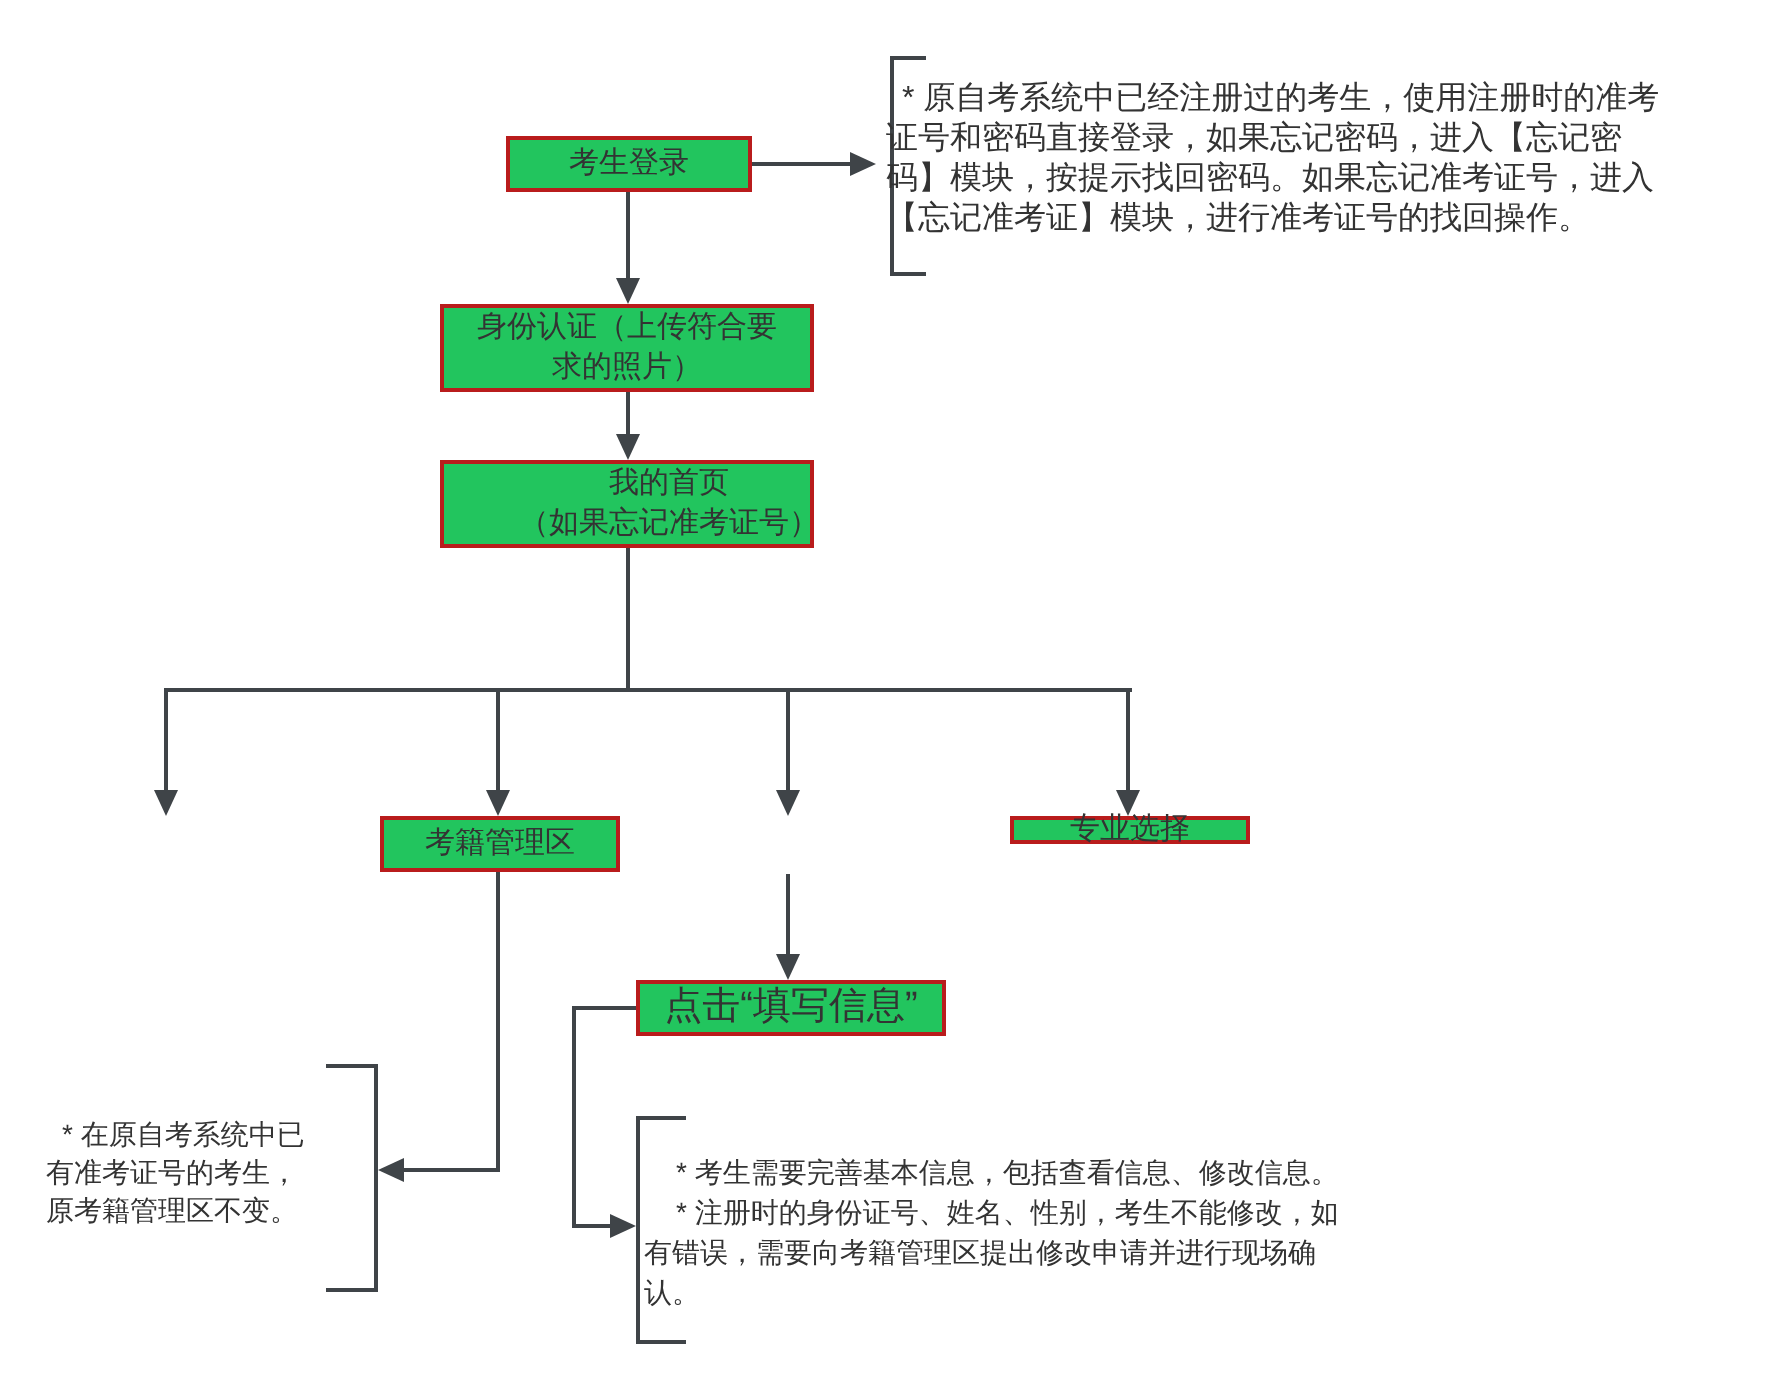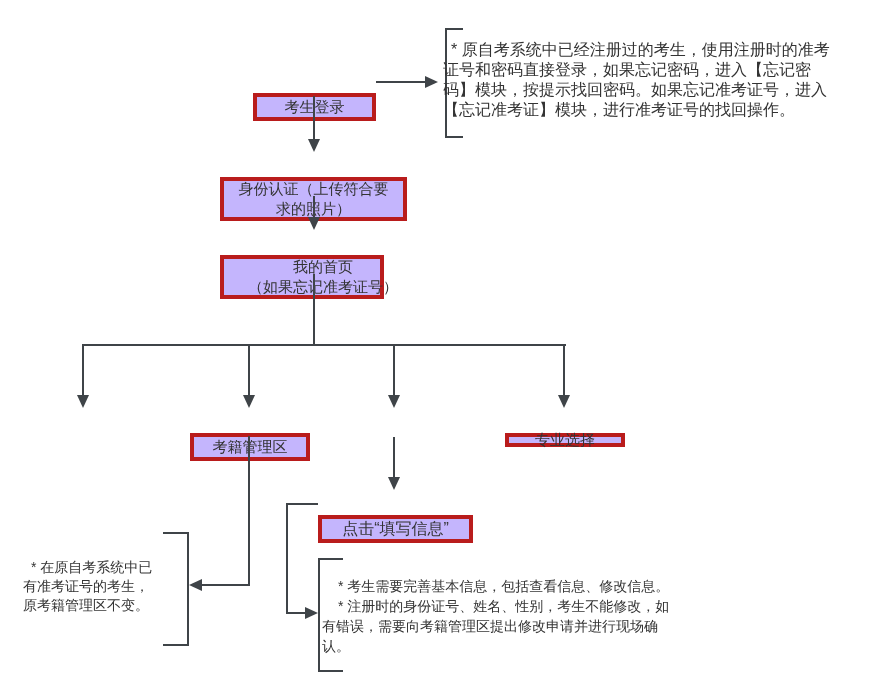--- a/index.html
+++ b/index.html
@@ -7,65 +7,64 @@
     position:relative;
     width:885px;height:689px;
     background:#ffffff;
     font-family:"Liberation Sans","DejaVu Sans",sans-serif;
     color:#333333;
     overflow:hidden;
   }
   .box{
     position:absolute;
     box-sizing:border-box;
-    background:#c4b5fd;
-    border:4px solid #b91c1c;
+    background:#22c55e;
+    border:2px solid #b91c1c;
     display:flex;
     flex-direction:column;
     align-items:center;
     justify-content:center;
     text-align:center;
     font-size:15px;
     line-height:20px;
     color:#333333;
     white-space:nowrap;
-    margin-top:25px;
   }
   .line{position:absolute;background:#3f4448;}
   .arrow{position:absolute;width:0;height:0;}
   .arrow.down{border-left:6px solid transparent;border-right:6px solid transparent;border-top:13px solid #3f4448;}
   .arrow.right{border-top:6px solid transparent;border-bottom:6px solid transparent;border-left:13px solid #3f4448;}
   .arrow.left{border-top:6px solid transparent;border-bottom:6px solid transparent;border-right:13px solid #3f4448;}
   .bracket{position:absolute;box-sizing:border-box;background:transparent;}
   .bracket.open-right{border-left:2px solid #3f4448;border-top:2px solid #3f4448;border-bottom:2px solid #3f4448;}
   .bracket.open-left{border-right:2px solid #3f4448;border-top:2px solid #3f4448;border-bottom:2px solid #3f4448;}
   .note{position:absolute;color:#333333;}
   .note .ln{white-space:nowrap;}
   #note-login{left:443px;top:40px;width:438px;font-size:16px;line-height:20px;}
   #note-registry{left:23px;top:558px;width:150px;font-size:14px;line-height:19px;}
   #note-basic{left:322px;top:576px;width:370px;font-size:14px;line-height:20px;}
   .indent8{padding-left:8px;}
   .indent16{padding-left:16px;}
-  .small{font-size:16px;text-align:center;}
+  .small{font-size:19px;text-align:center;}
 </style>
 </head>
 <body>
 
 <div id="canvas">
 
   <div class="box" style="left:253px;top:68px;width:123px;height:28px;">
     <span>考生登录</span>
   </div>
 
   <div class="box" style="left:220px;top:152px;width:187px;height:44px;">
     <span>身份认证（上传符合要</span>
     <span>求的照片）</span>
   </div>
 
-  <div class="box" style="left:220px;top:230px;width:164px;height:44px;padding-left:42px;">
+  <div class="box" style="left:220px;top:230px;width:187px;height:44px;padding-left:42px;">
     <span>我的首页</span>
     <span>（如果忘记准考证号）</span>
   </div>
 
 
   <div class="box" style="left:190px;top:408px;width:120px;height:28px;">
     <span>考籍管理区</span>
   </div>
 
 

